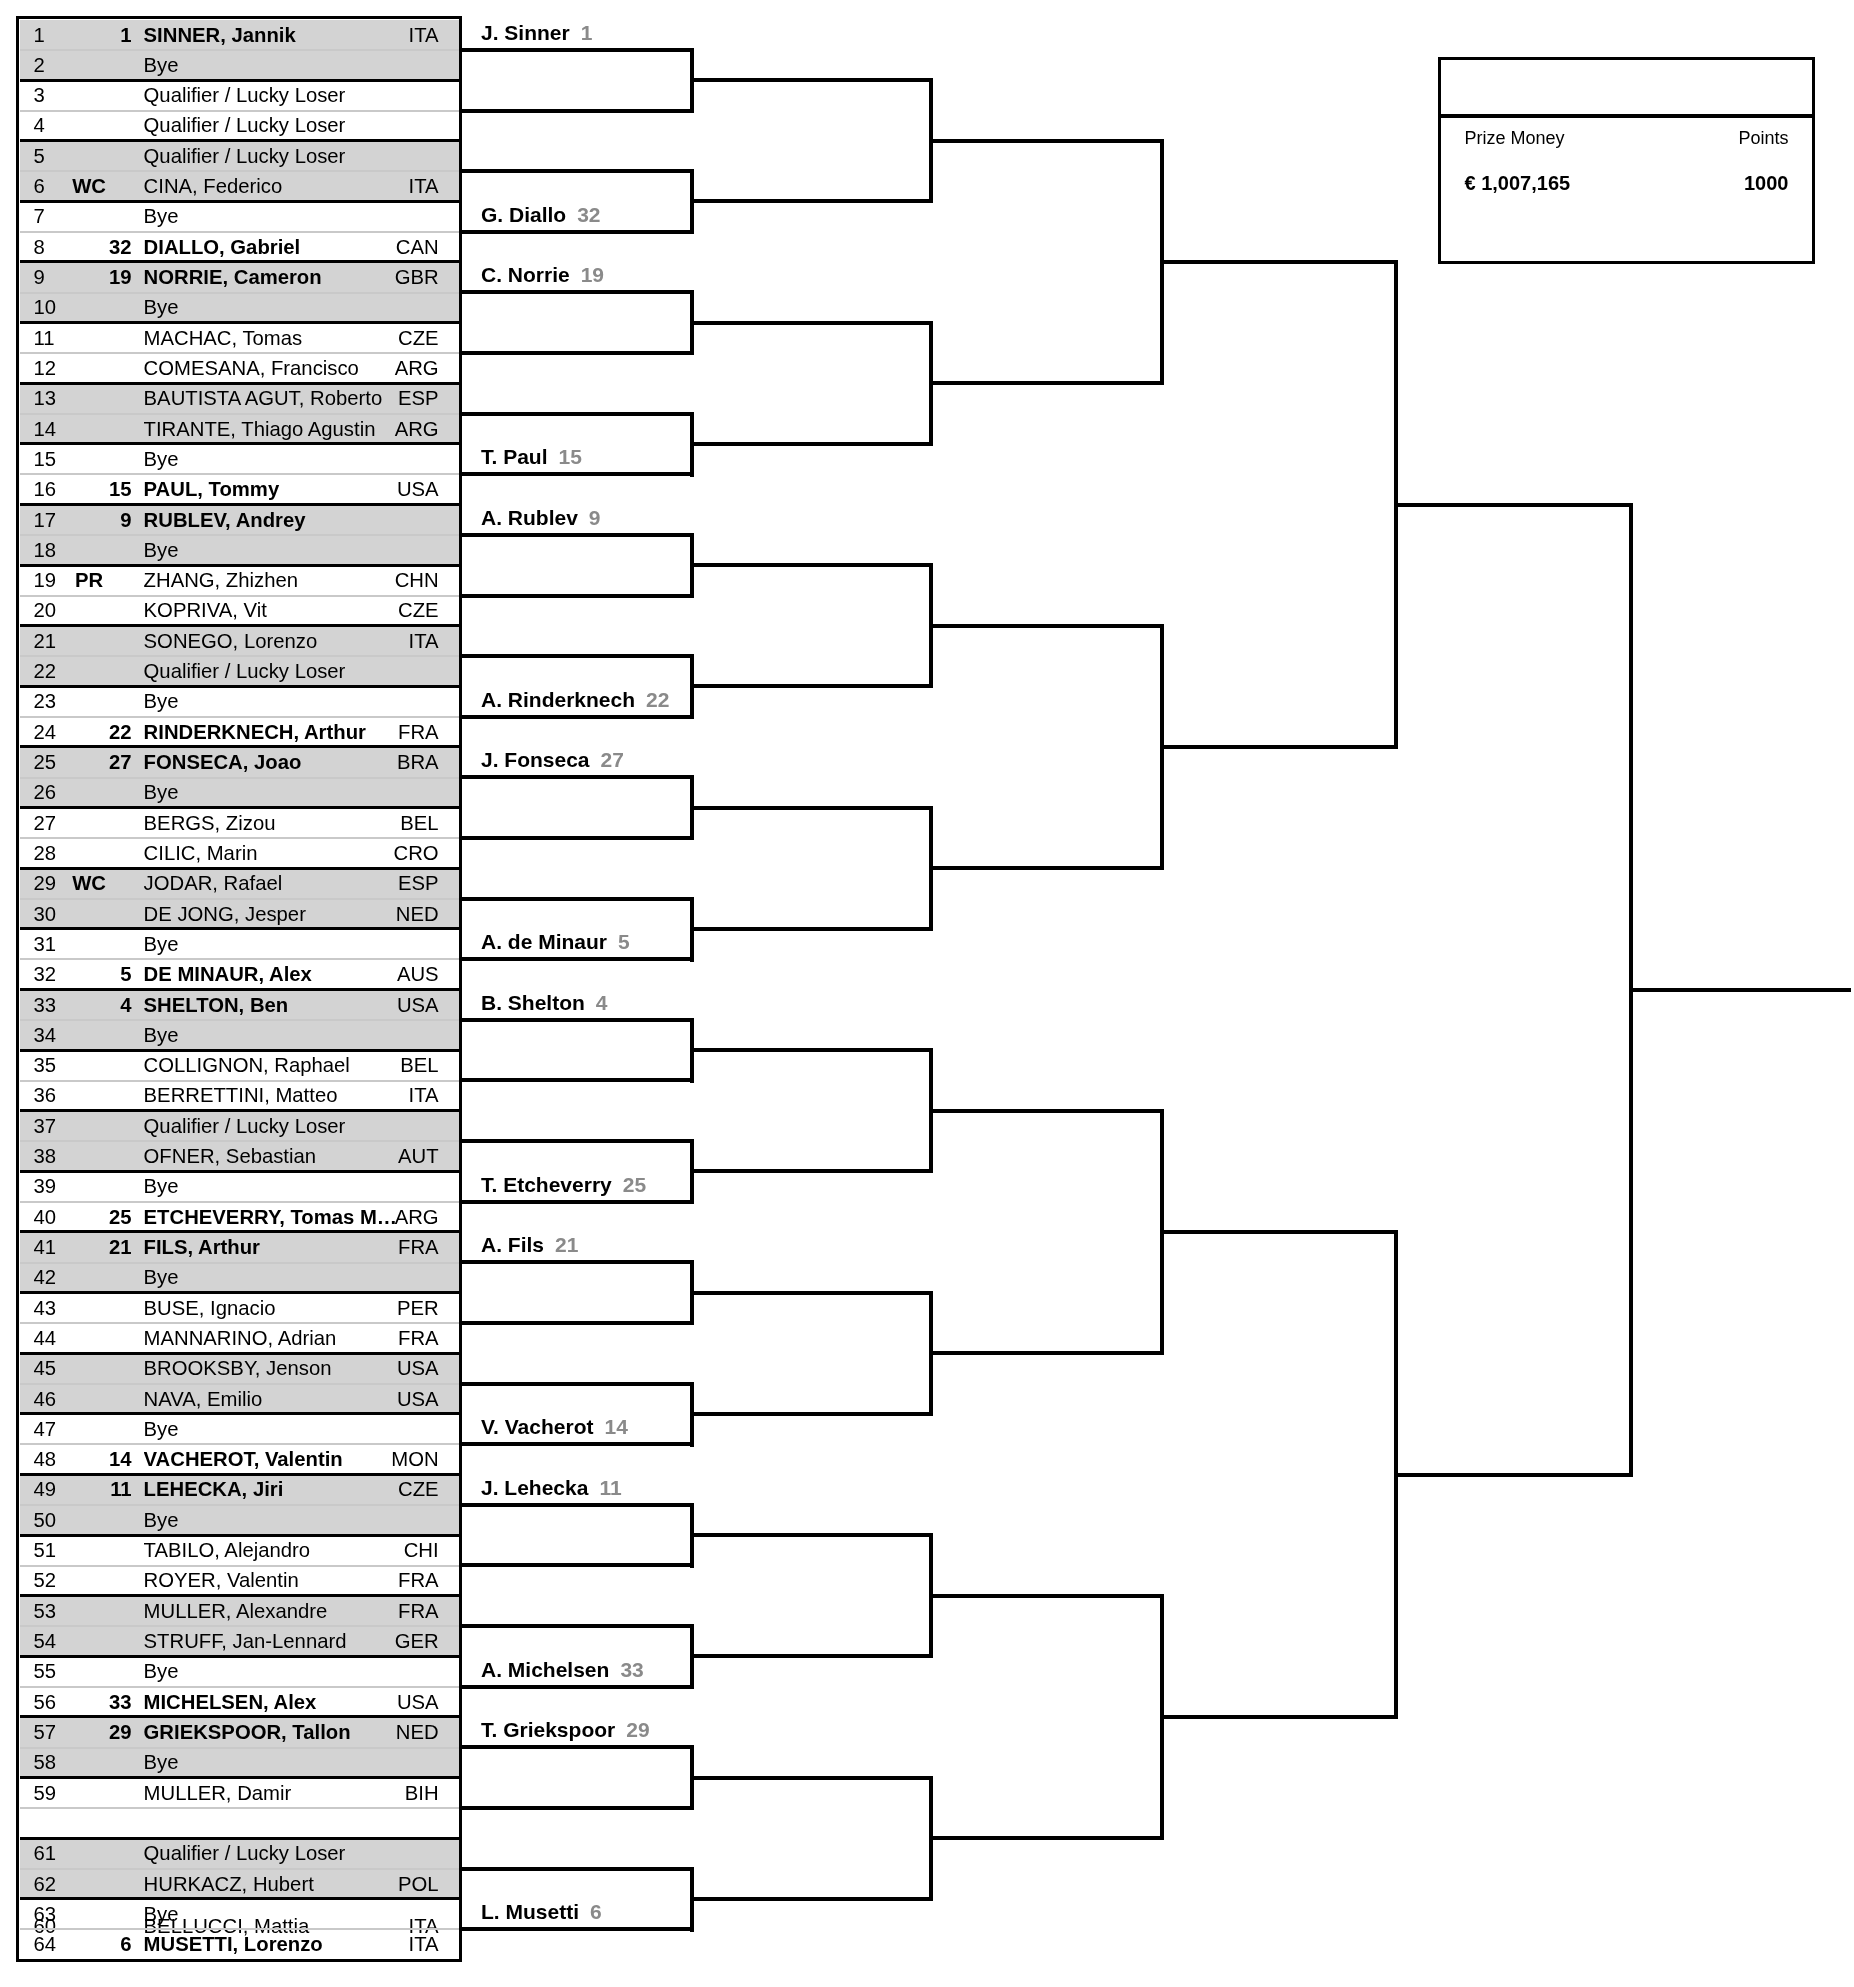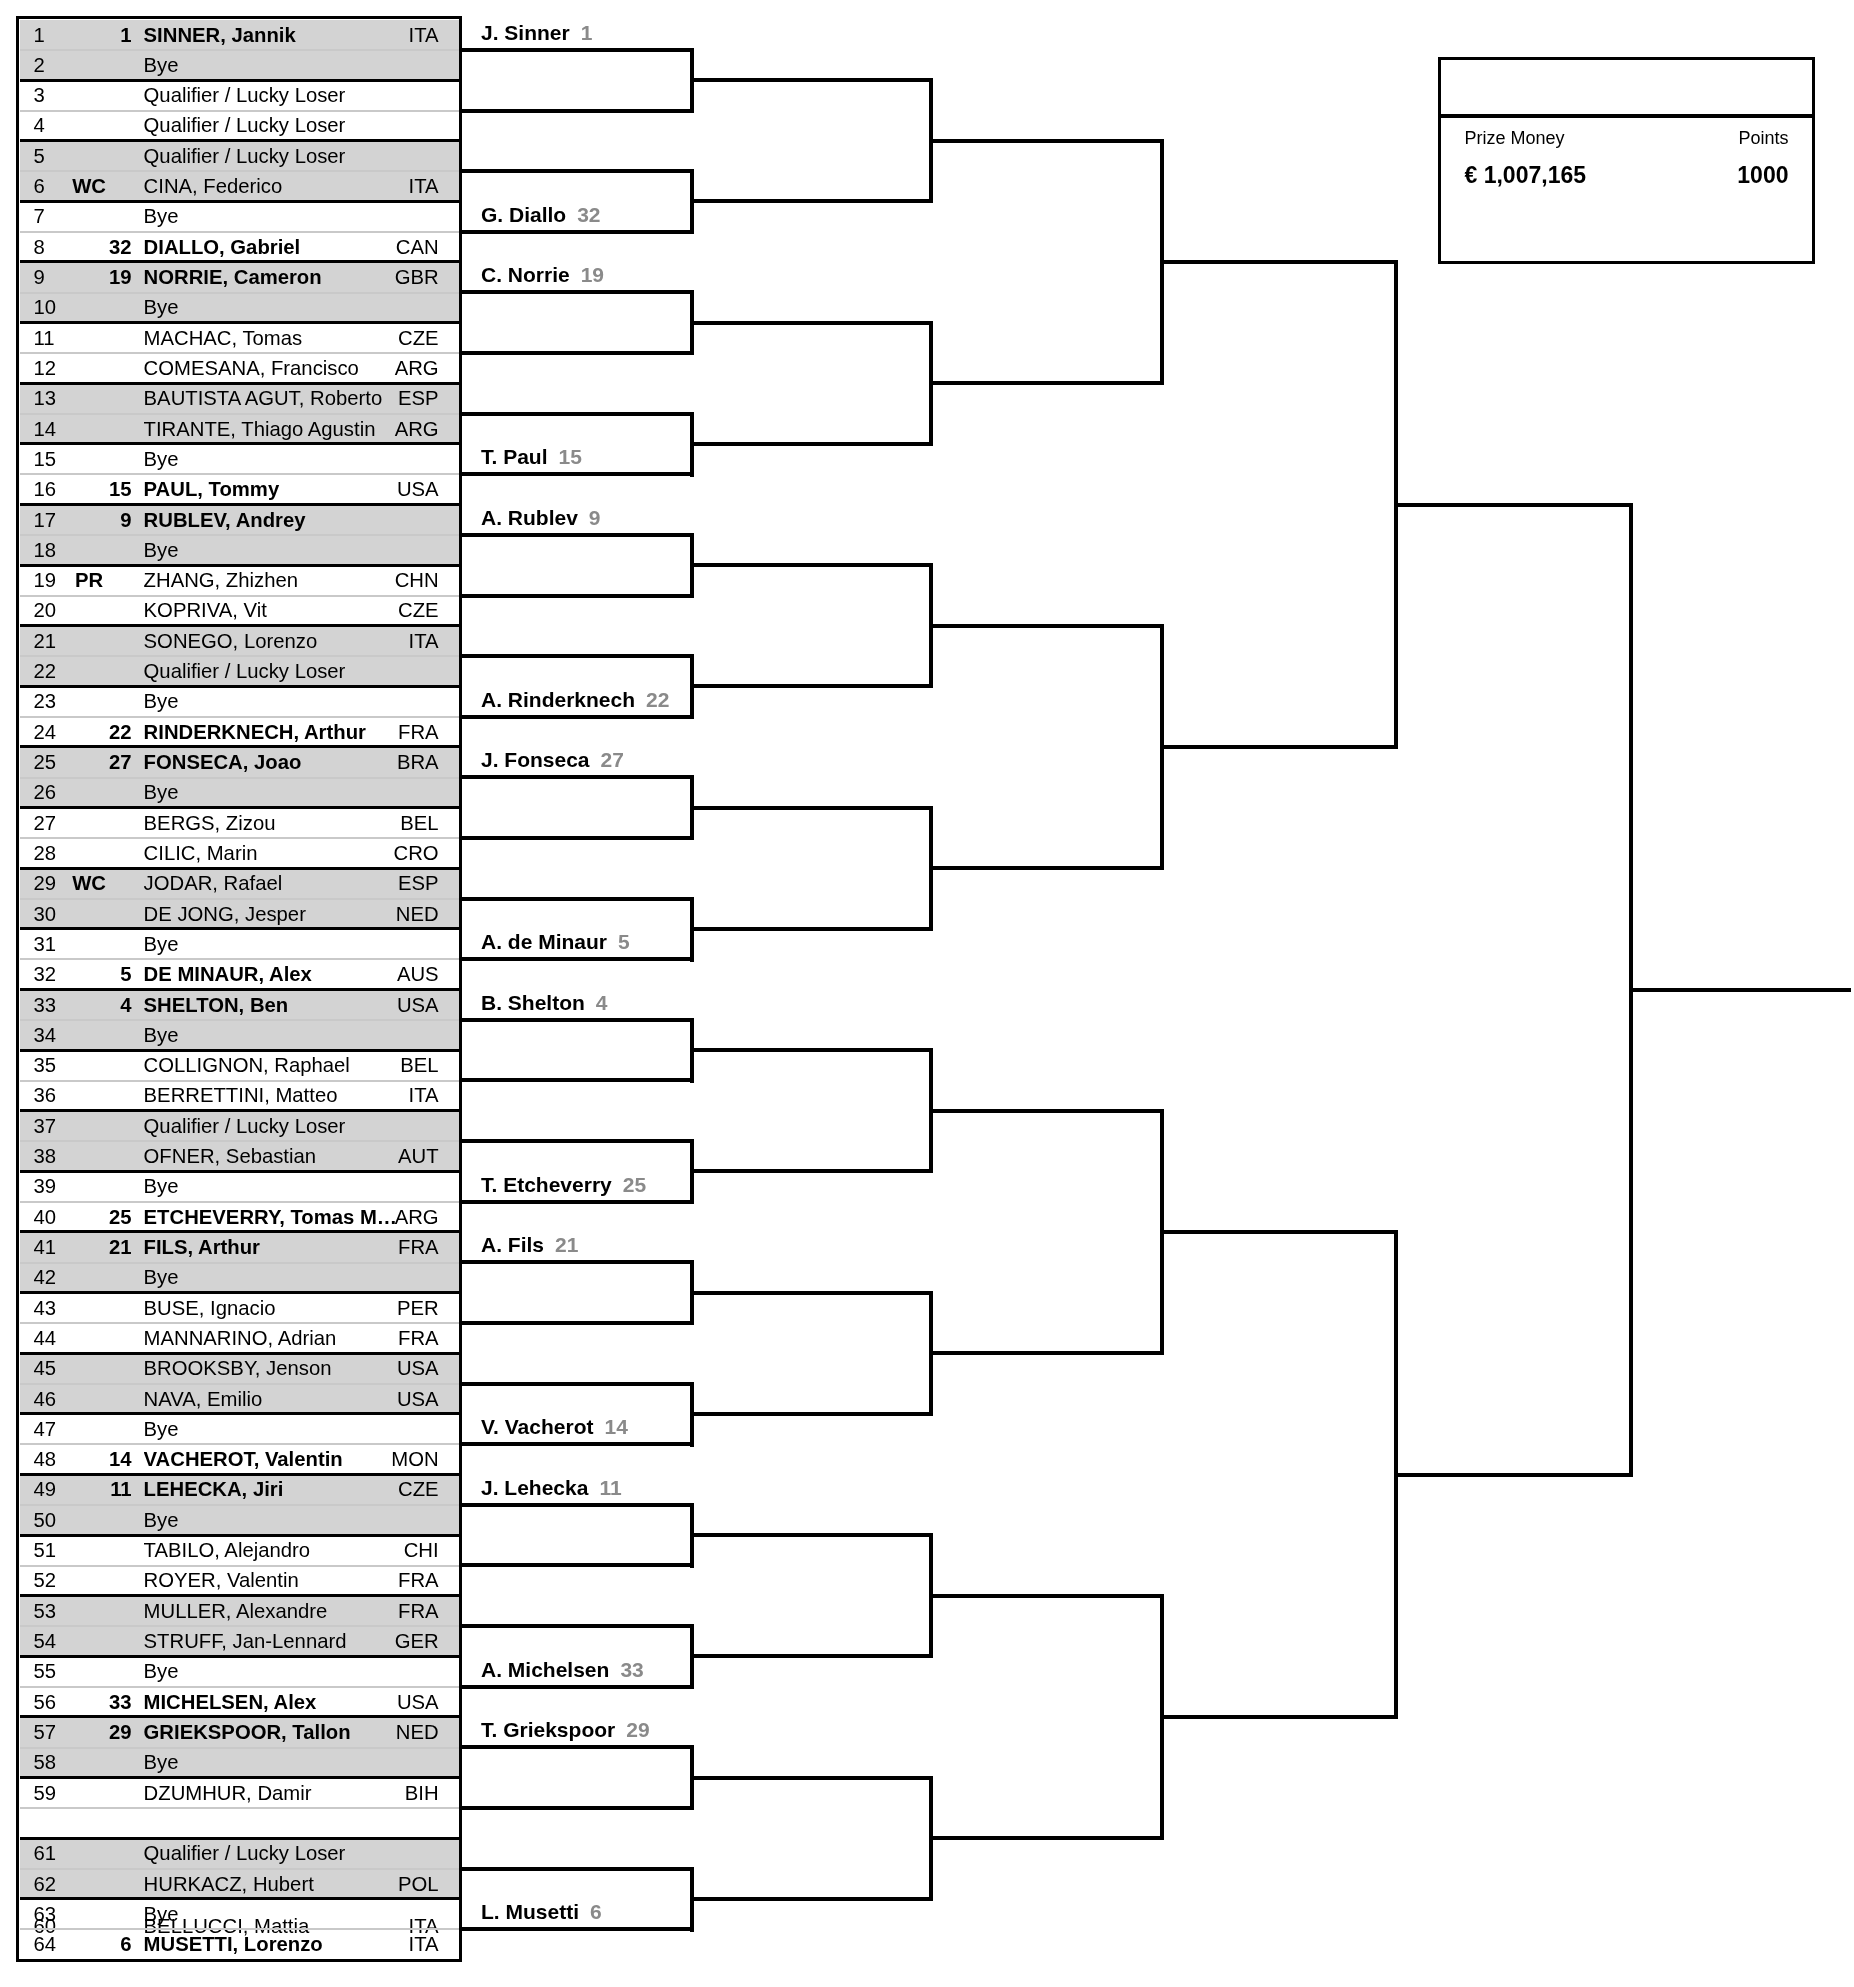--- a/index.html
+++ b/index.html
@@ -54,21 +54,21 @@
     border:3.9px solid #000; background:#fff; z-index:7;
   }
   #champion-box .ch-header {
     height:59px; line-height:59px; background:var(--shade,#d3d3d3);
     border-bottom:3.1px solid #000; text-align:center;
     font-size:30.5px; font-weight:700;
   }
   #champion-box .ch-empty { height:58px; border-bottom:4.7px solid #000; background:#fff; }
   #champion-box .ch-prize { padding:9.4px 23.5px 0 23.5px; }
   .ch-line { display:flex; justify-content:space-between; font-size:18px; line-height:23.5px; }
-  .ch-line.bold { font-weight:700; font-size:23px; line-height:26.6px; margin-top:11px;align-items:flex-end; }
+  .ch-line.bold { font-weight:700; font-size:20px; line-height:26.6px; margin-top:19px;align-items:flex-end; }
 </style>
 </head>
 <body>
 
 <div id="sheet">
   <div id="rows-host">
       <div class="row shaded" style="top: 19.6px;">
     <span class="pos">1</span>
     <span class="entry"></span>
     <span class="seed">1</span>
@@ -471,21 +471,21 @@
     <span class="pos">58</span>
     <span class="entry"></span>
     <span class="seed"></span>
     <span class="pname">Bye</span>
     <span class="country"></span>
   </div>
       <div class="row" style="top: 1778px;">
     <span class="pos">59</span>
     <span class="entry"></span>
     <span class="seed"></span>
-    <span class="pname">DZUMHUR, Damir</span>
+    <span class="pname">MULLER, Damir</span>
     <span class="country">BIH</span>
   </div>
       <div class="row" style="top: 1911px;">
     <span class="pos">60</span>
     <span class="entry"></span>
     <span class="seed"></span>
     <span class="pname">BELLUCCI, Mattia</span>
     <span class="country">ITA</span>
   </div>
       <div class="row shaded" style="top: 1838px;">

